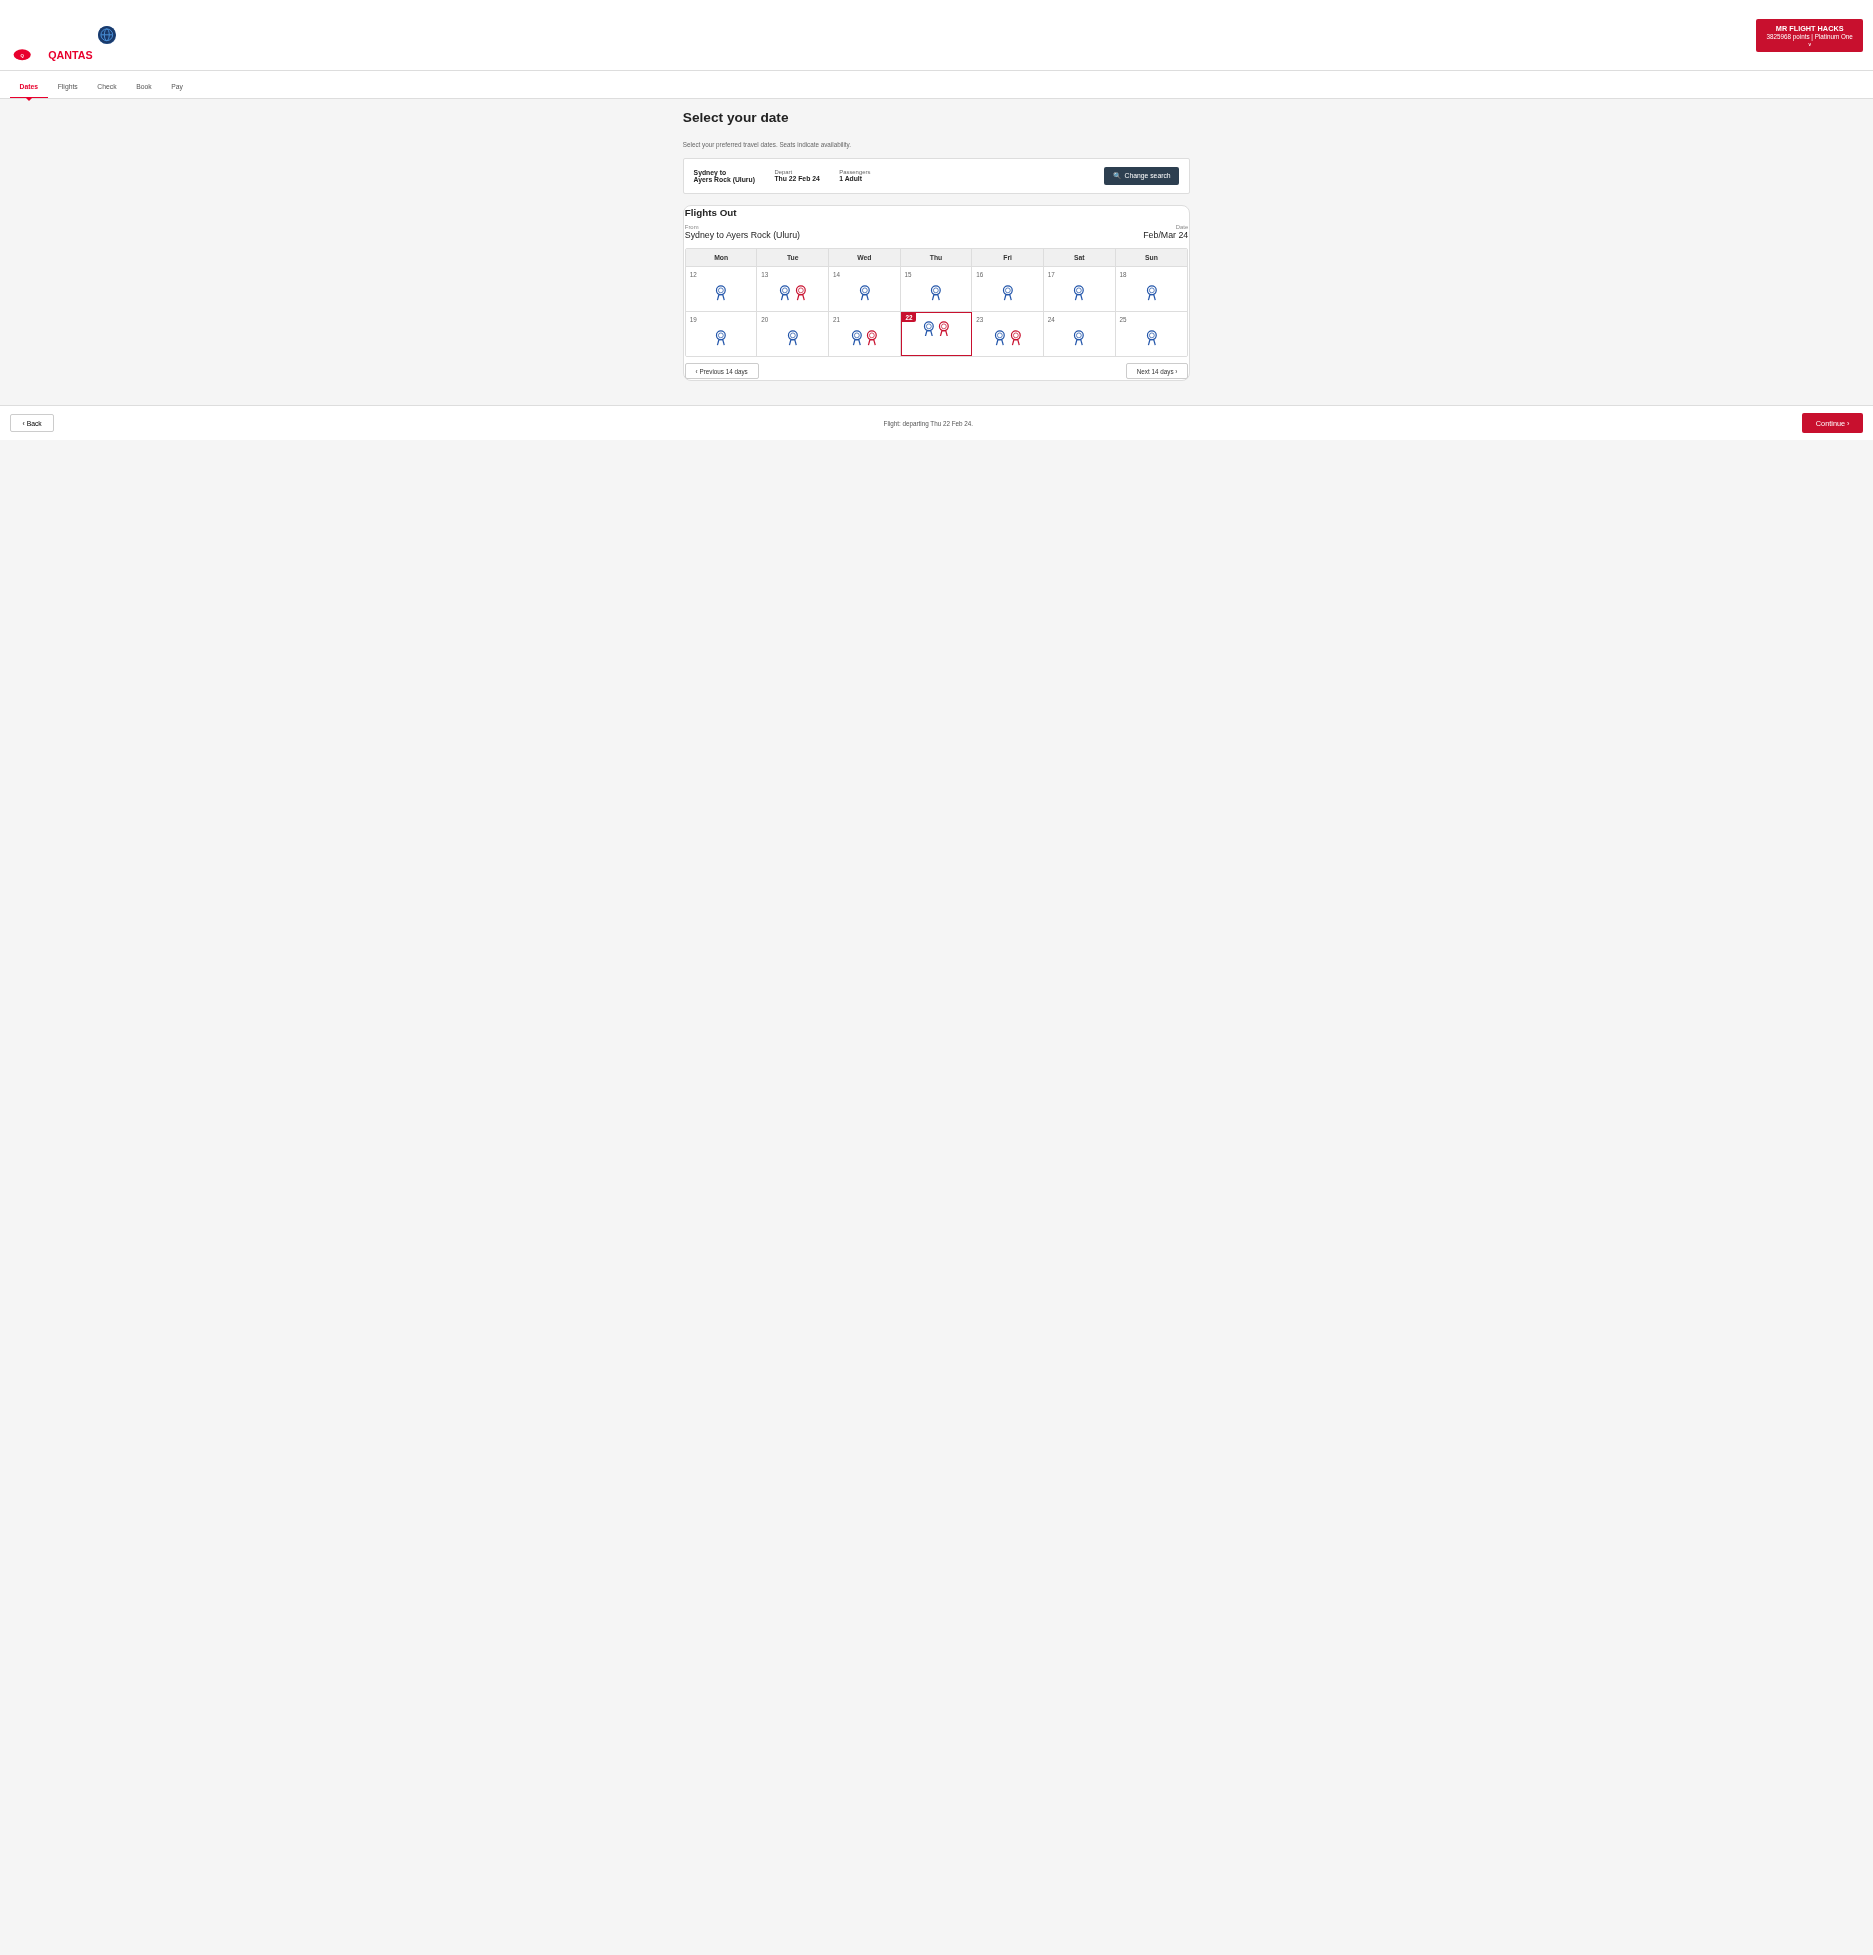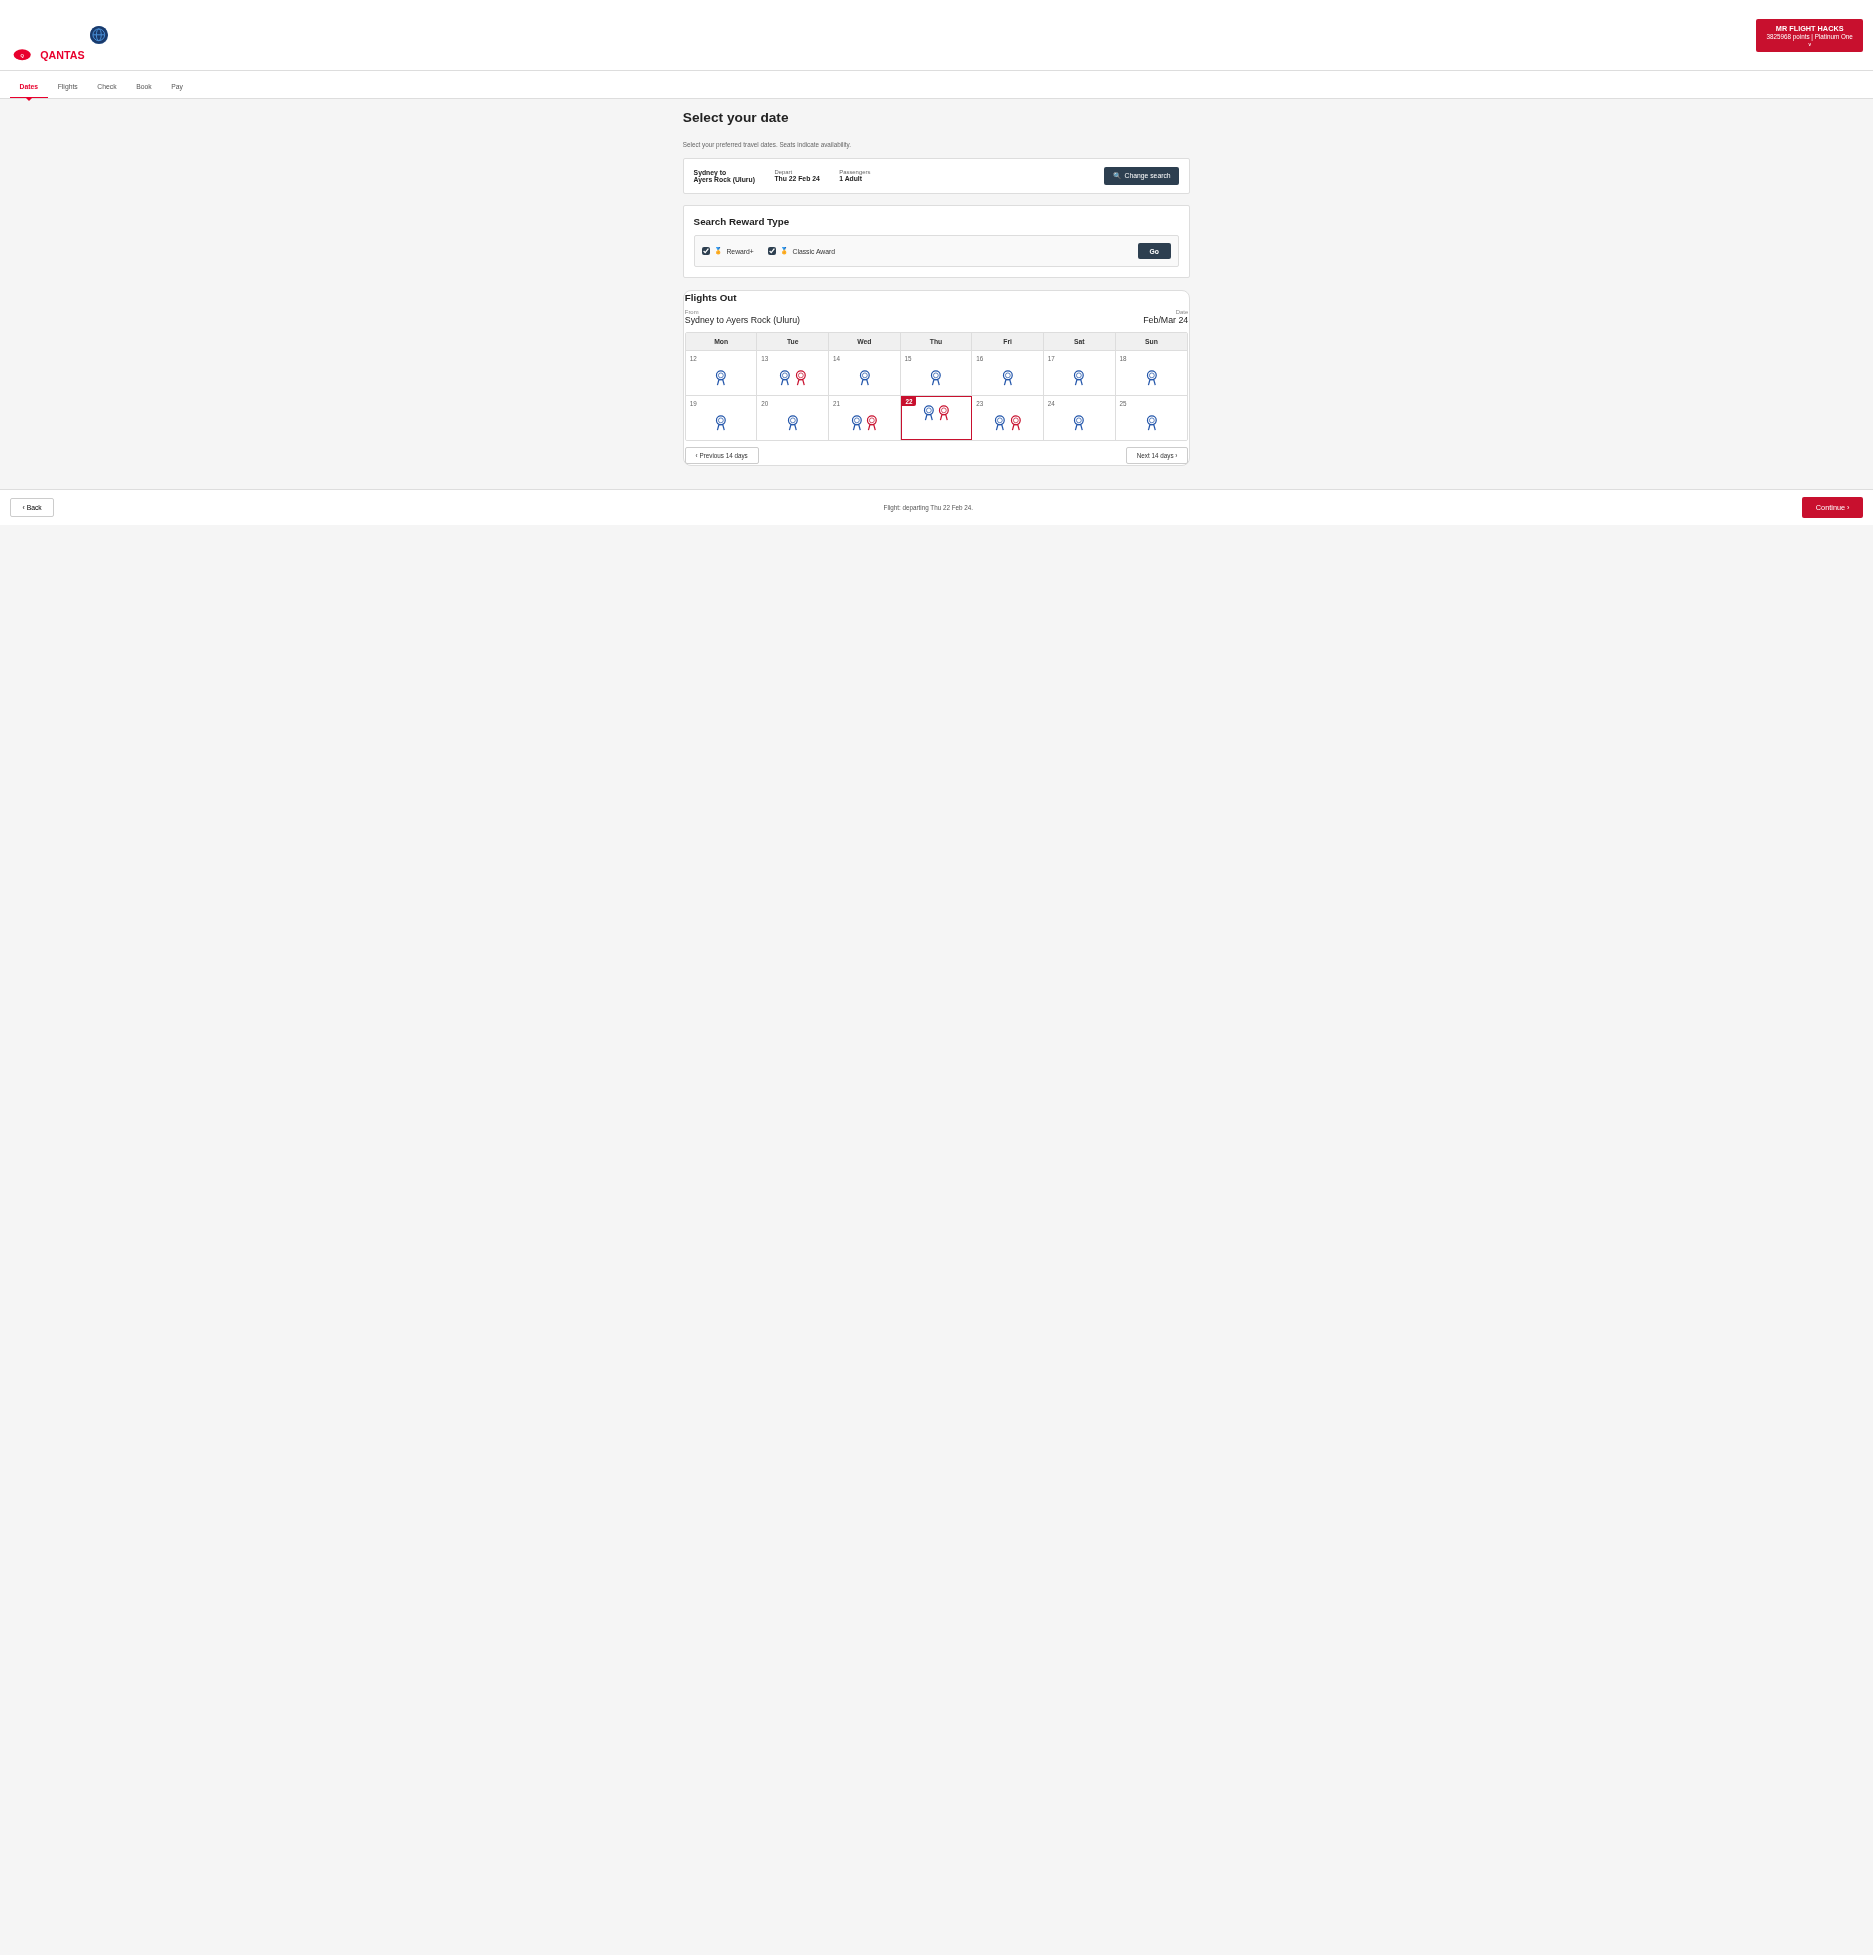--- a/index.html
+++ b/index.html
@@ -8,21 +8,21 @@
     
     .header {
       background: white;
       display: flex;
       align-items: center;
       justify-content: space-between;
       padding: 5.9px 9.8px;
       border-bottom: 0.5px solid #ddd;
     }
     .logo-area { display: flex; align-items: center; gap: 5.9px; }
-    .qantas-logo { display: flex; align-items: center; gap: 6px; font-size: 10.7px; font-weight: bold; color: #e8002d; margin-top: 39px; }
+    .qantas-logo { display: flex; align-items: center; gap: 14px; font-size: 10.7px; font-weight: bold; color: #e8002d; margin-top: 39px; }
     .oneworld-badge {
       width: 17.6px; height: 17.6px; border-radius: 50%;
       background: radial-gradient(circle at 40% 40%, #4a90d9, #1a3a6b);
       display: flex; align-items: center; justify-content: center;
       color: white; font-size: 3.9px; font-weight: bold; text-align: center;
     }
     .account-badge {
       background: #c8102e; color: white; padding: 4.9px 9.8px;
       border-radius: 2px; text-align: center; cursor: pointer;
       min-width: 107px;
@@ -329,40 +329,20 @@
         <label>Passengers</label>
         <span>1 Adult</span>
       </div>
     </div>
     <button class="change-btn">
       <span>🔍</span>
       <span>Change search</span>
     </button>
   </div>
 
-  <div class="reward-section">
-    <h2 class="reward-title">Search Reward Type</h2>
-    <div class="reward-options">
-      <div class="reward-checks">
-        <label class="reward-check">
-          <input type="checkbox" checked="" style="">
-          <span class="award-blue">🏅</span>
-          <span>Reward+</span>
-        </label>
-        <label class="reward-check">
-          <input type="checkbox" checked="" style="">
-          <span class="award-red">🏅</span>
-          <span>Classic Award</span>
-        </label>
-      </div>
-      <button class="go-btn">
-        <span>Go</span>
-      </button>
-    </div>
-  </div>
 
   <div class="calendar-section">
     <h2 class="flights-out-title">Flights Out</h2>
     <div class="calendar-header-info">
       <div class="cal-from">
         <label>From</label>
         <span>Sydney to Ayers Rock (Uluru)</span>
       </div>
       <div class="cal-date">
         <label>Date</label>

